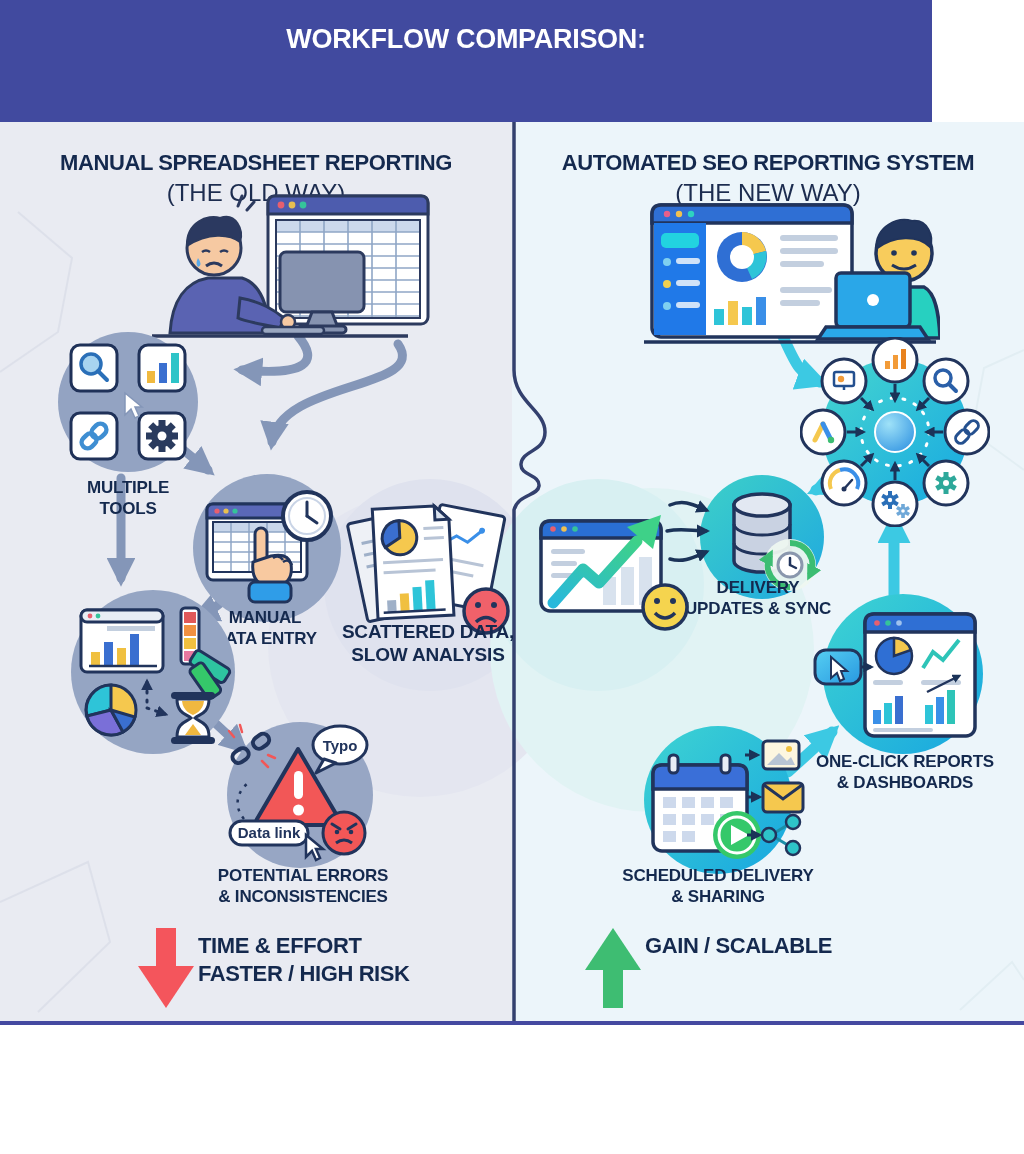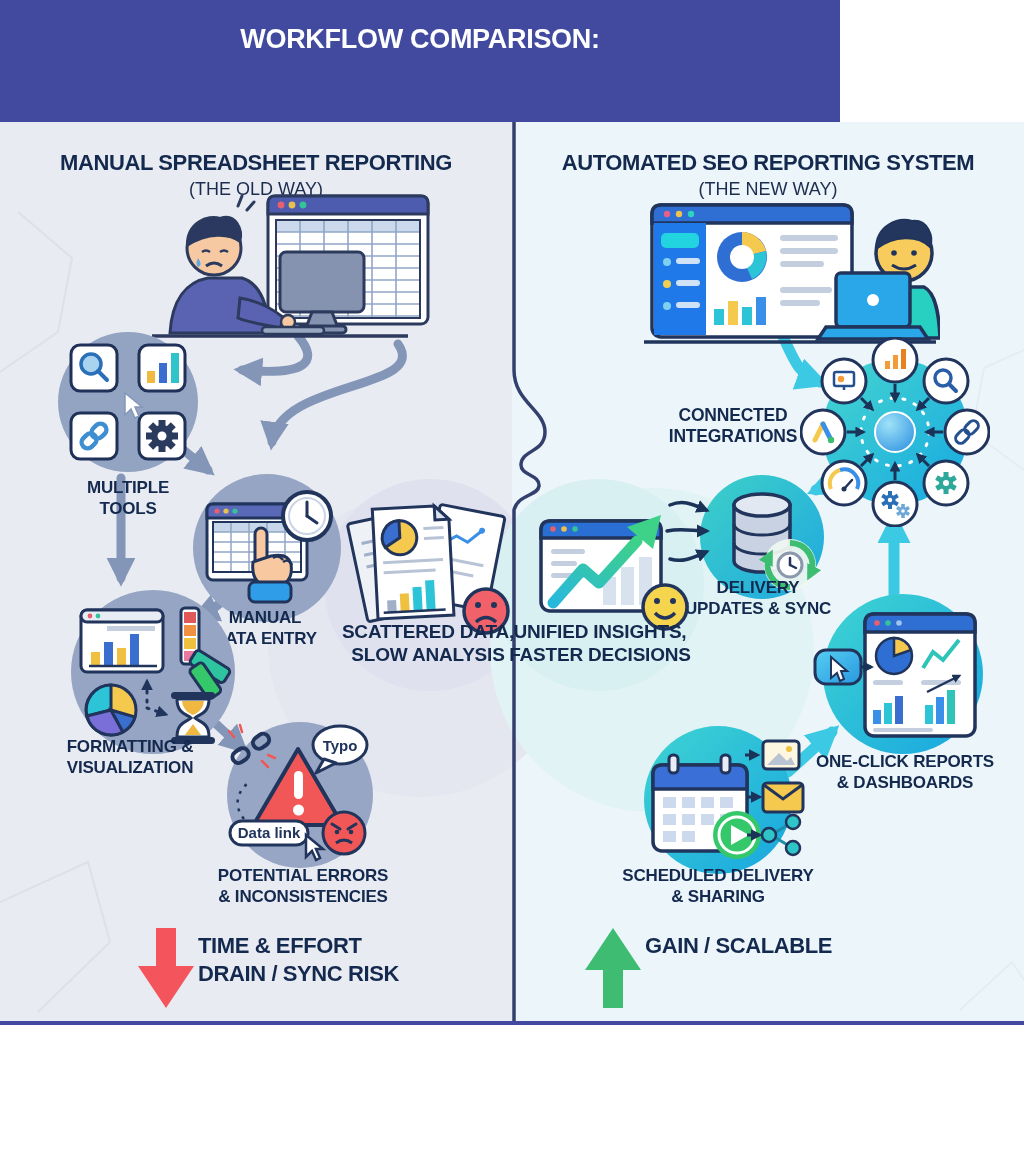--- a/index.html
+++ b/index.html
@@ -1,28 +1,28 @@
 <!DOCTYPE html>
 <html><head>
 <meta charset="utf-8">
 <style>
   html,body{margin:0;padding:0;background:#ffffff;}
   #canvas{position:relative;width:1024px;height:1154px;overflow:hidden;
           font-family:"Liberation Sans","DejaVu Sans",sans-serif;}
   .abs{position:absolute;}
   .half-left{left:0;top:122px;width:512px;height:900px;background:#e9ebf2;}
   .half-right{left:512px;top:122px;width:512px;height:900px;background:#ecf5fa;}
-  .header{left:0;top:0;width:840px;height:122px;background:#414a9f;color:#ffffff;
+  .header{left:0;top:0;width:932px;height:122px;background:#414a9f;color:#ffffff;
           text-align:center;}
   .header .l1{margin-top:24px;font-size:27px;font-weight:bold;letter-spacing:-0.3px;}
   .header .l2{margin-top:6px;font-size:29px;font-weight:bold;letter-spacing:-0.5px;}
   .header .vs{font-size:23px;font-weight:500;}
   .col-title{width:480px;text-align:center;color:#14294e;margin-top:12px;}
   .col-title .main{font-size:22px;font-weight:bold;letter-spacing:-0.4px;}
-  .col-title .sub{font-size:18px;font-weight:400;margin-top:3px;color:#1c2c4f;}
+  .col-title .sub{font-size:24px;font-weight:400;margin-top:3px;color:#1c2c4f;}
   .label{color:#14294e;font-weight:bold;text-align:center;line-height:1.22;letter-spacing:-0.2px;}
   .node-label{font-size:17px;}
   .bubble-label{font-size:19px;}
   .conclusion{display:flex;align-items:flex-start;gap:4px;}
   .conclusion .txt{font-size:22px;font-weight:bold;color:#14294e;line-height:1.28;
                    letter-spacing:-0.4px;text-align:left;padding-top:4px;}
   .sep-line{left:0;top:1021px;width:1024px;height:4px;background:#4449a0;}
   .footer{left:0;top:1025px;width:1024px;height:129px;background:#ffffff;}
   svg{display:block;}
   svg text{font-family:"Liberation Sans","DejaVu Sans",sans-serif;}
@@ -264,24 +264,20 @@
       <rect x="106" y="153" width="44" height="7" rx="3.5" fill="#21345c"></rect>
       <path d="M 112 115 C 112 130 122 130 126 134 C 122 138 112 138 112 153 L 144 153 C 144 138 134 138 130 134 C 134 130 144 130 144 115 Z" fill="#ffffff" stroke="#21345c" stroke-width="3"></path>
       <path d="M 117 117 L 139 117 C 138 127 130 130 128 131 C 126 130 118 127 117 117 Z" fill="#f0b840"></path>
       <polygon points="128,140 136,151 120,151" fill="#f0b840"></polygon>
     </g>
     <g stroke="#21345c" stroke-width="3" fill="none" stroke-dasharray="2 7" stroke-linecap="round">
       <path d="M 82 118 L 82 98" marker-end="url(#mNavy5)"></path>
       <path d="M 82 124 L 100 130" marker-end="url(#mNavy5)"></path>
     </g>
   </svg>
-  <div class="abs label node-label" style="left:40px;top:737px;width:180px;">
-    <div>FORMATTING &amp;</div>
-    <div>VISUALIZATION</div>
-  </div>
 
   <svg class="abs" style="left:220px;top:715px;" width="160" height="160" viewBox="0 0 160 160">
     <circle cx="80" cy="80" r="73" fill="#97a6c4"></circle>
     <g>
       <g transform="translate(30,34) rotate(-35)" stroke="#21345c" stroke-width="4" fill="none">
         <rect x="-20" y="-6" width="17" height="12" rx="6"></rect>
         <rect x="5" y="-6" width="17" height="12" rx="6"></rect>
       </g>
       <g stroke="#f25757" stroke-width="2.5" stroke-linecap="round">
         <line x1="14" y1="22" x2="9" y2="16"></line>
@@ -367,21 +363,21 @@
     <div>SLOW ANALYSIS</div>
   </div>
 
   <div class="abs conclusion" style="left:138px;top:928px;">
     <svg width="56" height="80" viewBox="0 0 56 80">
       <rect x="18" y="0" width="20" height="40" fill="#f4555c"></rect>
       <polygon points="0,38 56,38 28,80" fill="#f4555c"></polygon>
     </svg>
     <div class="txt">
       <div>TIME &amp; EFFORT</div>
-      <div>DRAIN / SYNC RISK</div>
+      <div>FASTER / HIGH RISK</div>
     </div>
   </div>
 
   <svg class="abs" style="left:640px;top:195px;" width="300" height="155" viewBox="0 0 300 155">
     <g>
       <rect x="12" y="10" width="200" height="132" rx="9" fill="#ffffff" stroke="#21345c" stroke-width="3.5"></rect>
       <path d="M 12 28 L 12 19 Q 12 10 21 10 L 203 10 Q 212 10 212 19 L 212 28 Z" fill="#2f6fd4" stroke="#21345c" stroke-width="3.5"></path>
       <circle cx="27" cy="19" r="3.2" fill="#e85f8a"></circle>
         <circle cx="39" cy="19" r="3.2" fill="#f0c050"></circle>
         <circle cx="51" cy="19" r="3.2" fill="#2ed3c0"></circle>
@@ -525,24 +521,20 @@
         <circle cx="31" cy="103" r="3.2" fill="#3cbd72"></circle>
       </g>
       <g>
         <circle cx="44" cy="44" r="22" fill="#ffffff" stroke="#21345c" stroke-width="3"></circle>
         <rect x="34" y="35" width="20" height="14" rx="2" fill="#ffffff" stroke="#24508f" stroke-width="2.5"></rect>
         <circle cx="41" cy="42" r="3.2" fill="#f29b38"></circle>
         <line x1="44" y1="49" x2="44" y2="53" stroke="#24508f" stroke-width="2.5"></line>
       </g>
     </g>
   </svg>
-  <div class="abs label node-label" style="left:648px;top:405px;width:170px;font-size:17.5px;">
-    <div>CONNECTED</div>
-    <div>INTEGRATIONS</div>
-  </div>
 
   <svg class="abs" style="left:662px;top:467px;" width="172" height="142" viewBox="0 0 172 142">
     <defs>
       <linearGradient id="tealCircle2" x1="0" y1="0" x2="1" y2="1">
         <stop offset="0" stop-color="#3dd0c8"></stop>
           <stop offset="1" stop-color="#1fa8e0"></stop>
       </linearGradient>
       <marker id="mNavy3" viewBox="0 0 10 10" refX="7" refY="5" markerWidth="3.8" markerHeight="3.8" orient="auto">
         <path d="M0,0 L10,5 L0,10 z" fill="#1b3358"></path>
         </marker>
@@ -715,24 +707,20 @@
       <polyline points="38,98 68,64 84,78 122,36" stroke="url(#growArrow)" stroke-width="11" fill="none" stroke-linejoin="round" stroke-linecap="round"></polyline>
       <polygon points="112,22 146,10 138,44" fill="#3ed188" stroke="#21345c" stroke-width="0"></polygon>
     </g>
     <g>
       <circle cx="150" cy="102" r="22" fill="#f5d44e" stroke="#21345c" stroke-width="3.5"></circle>
       <circle cx="142" cy="96" r="3" fill="#21345c"></circle>
         <circle cx="158" cy="96" r="3" fill="#21345c"></circle>
       <path d="M 140 108 Q 150 118 160 108" stroke="#21345c" stroke-width="3.5" fill="none"></path>
     </g>
   </svg>
-  <div class="abs label bubble-label" style="left:505px;top:620px;width:190px;">
-    <div>UNIFIED INSIGHTS,</div>
-    <div>FASTER DECISIONS</div>
-  </div>
 
   <div class="abs conclusion" style="left:585px;top:928px;">
     <svg width="56" height="80" viewBox="0 0 56 80">
       <polygon points="28,0 0,42 56,42" fill="#3ebd72"></polygon>
       <rect x="18" y="40" width="20" height="40" fill="#3ebd72"></rect>
     </svg>
     <div class="txt">
       <div>GAIN / SCALABLE</div>
     </div>
   </div>

